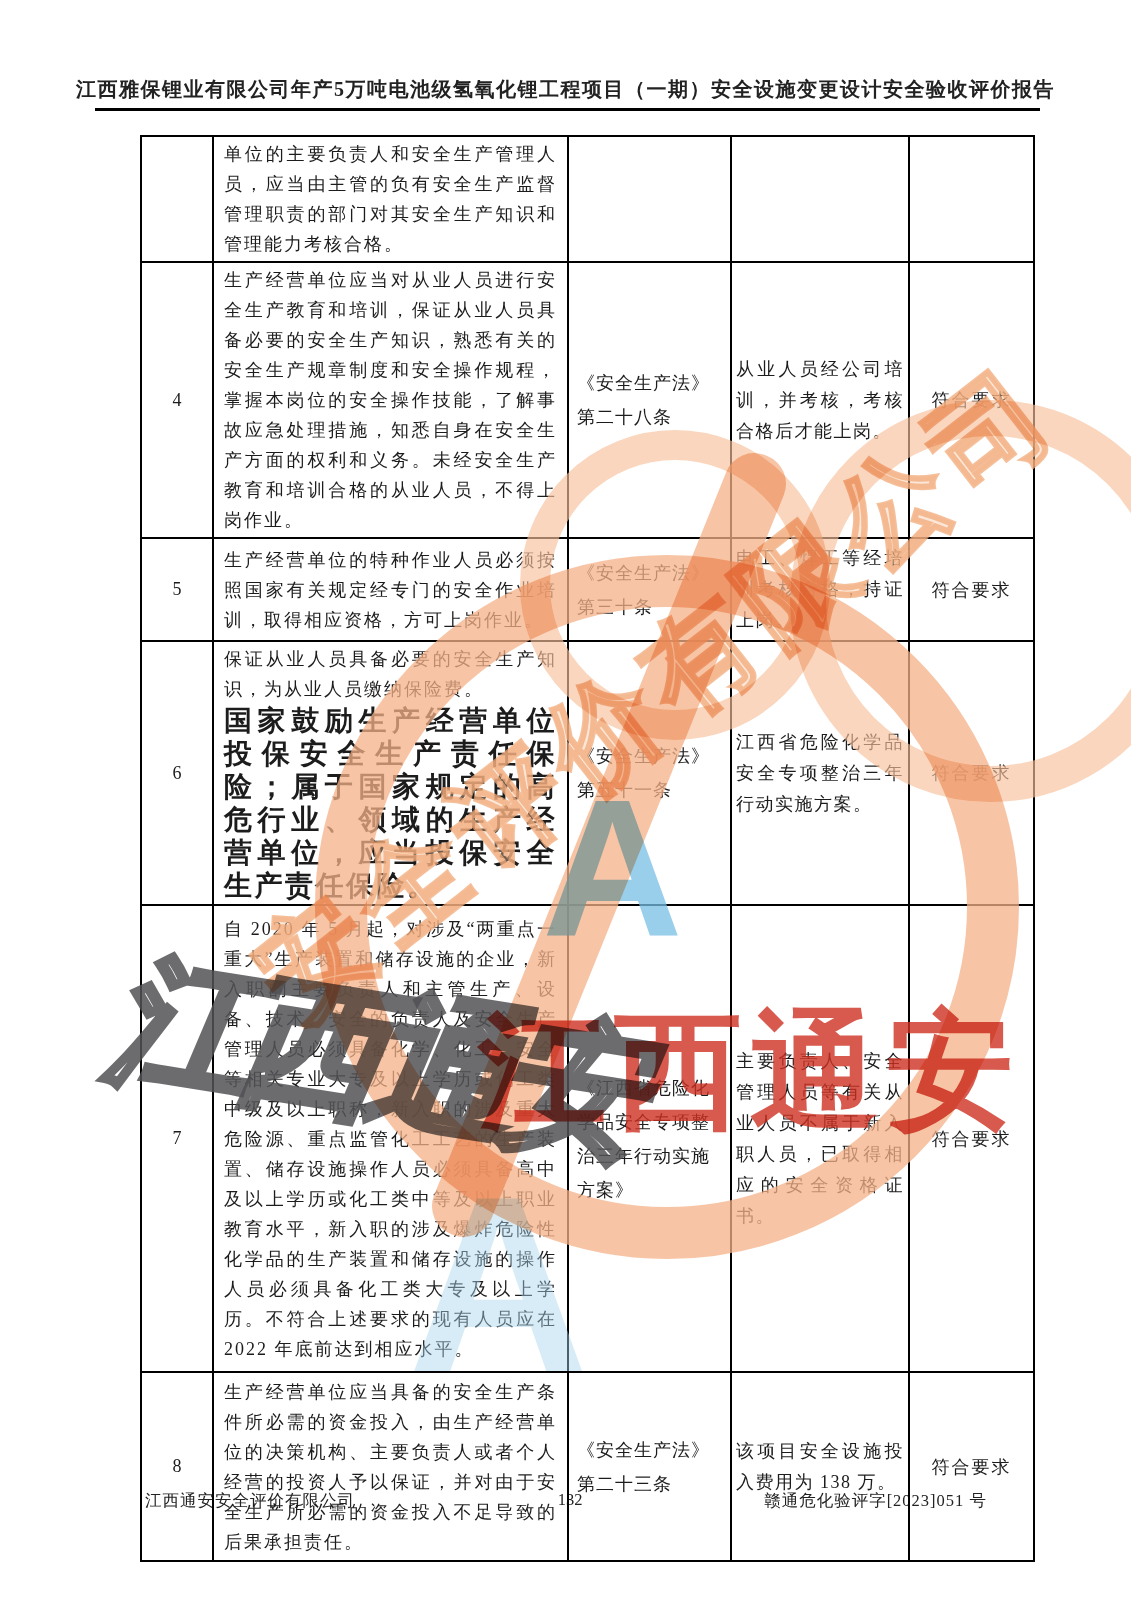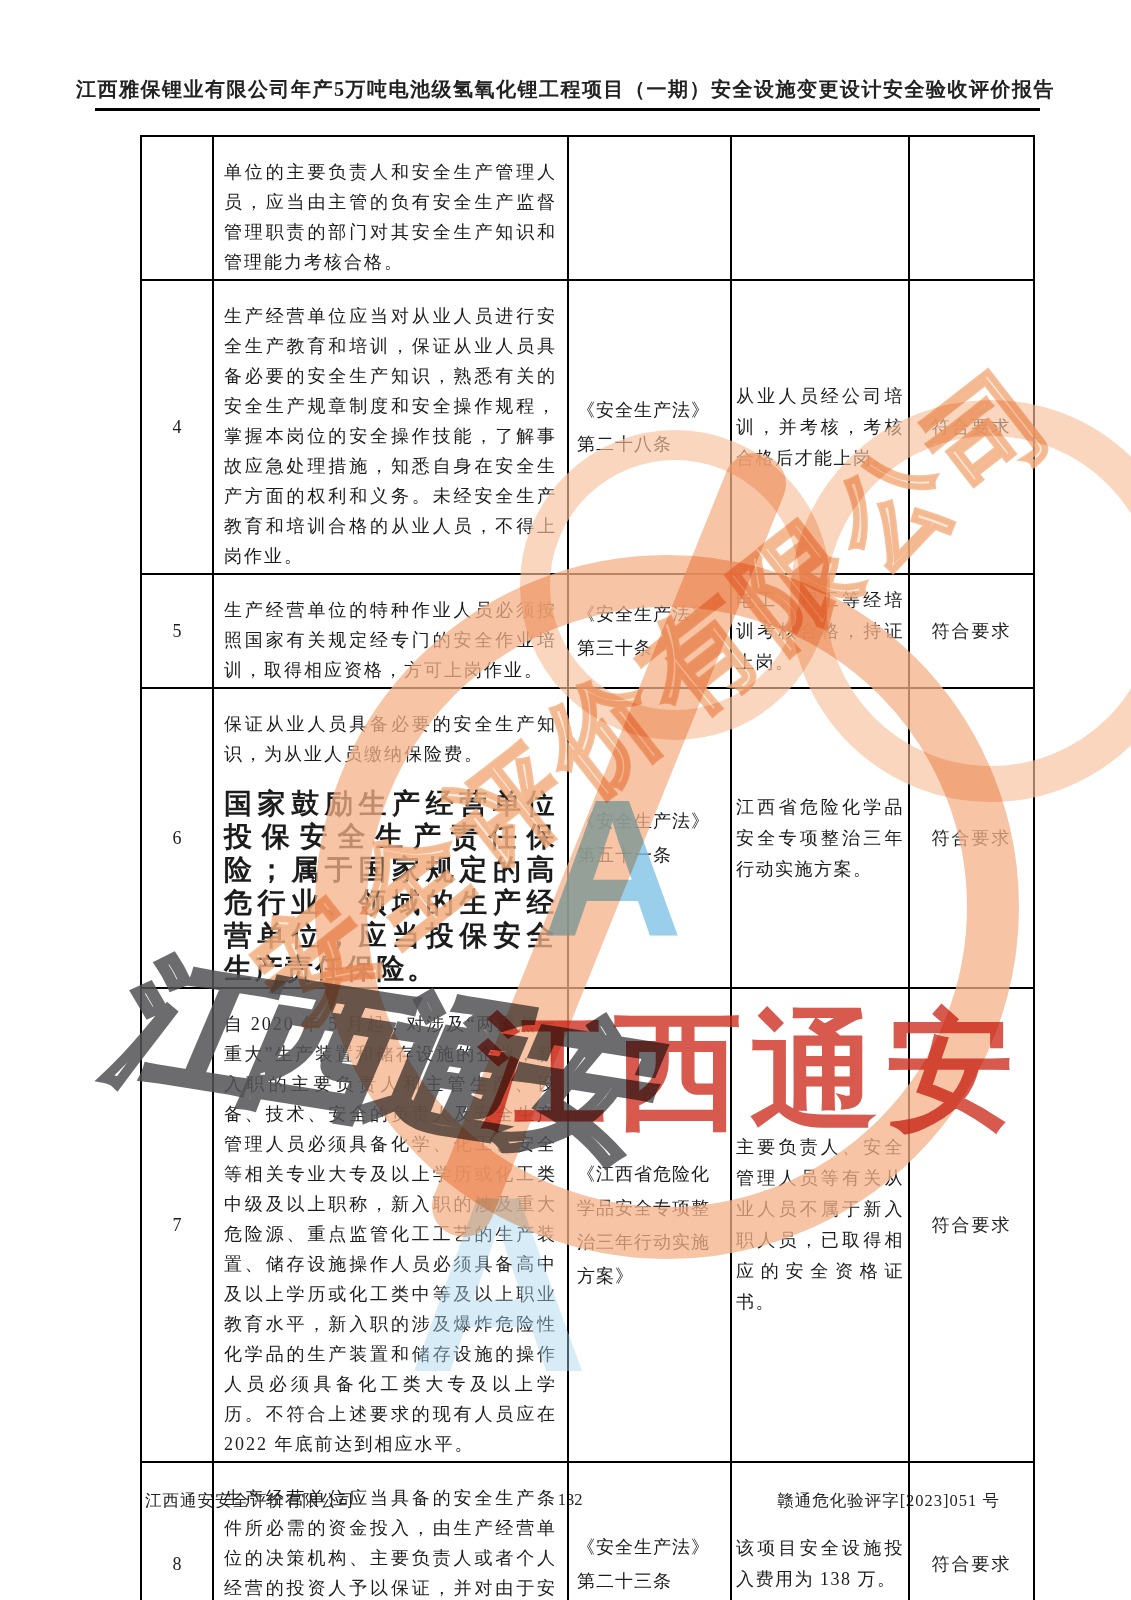--- a/index.html
+++ b/index.html
@@ -29,36 +29,36 @@
   col.w-no{width:72px;}
   col.w-content{width:355px;}
   col.w-basis{width:163px;}
   col.w-situation{width:178px;}
   col.w-conclusion{width:125px;}
   tr.r0{height:125px;} tr.r1{height:254px;} tr.r2{height:95px;}
   tr.r3{height:190px;} tr.r4{height:467px;} tr.r5{height:189px;}
   td.c-no{text-align:center;font-size:17px;}
   td.c-content{padding:2px 10px;}
   td.c-content .para{
-    text-align:justify;line-height:30px;letter-spacing:2px;margin-top:18px;
+    text-align:justify;line-height:30px;letter-spacing:2px;
   }
   td.c-content .para.big{
     font-size:28px;line-height:33px;letter-spacing:2.5px;font-weight:bold;
   }
   td.c-basis{text-align:left;line-height:34px;letter-spacing:1px;padding:2px 8px;}
   td.c-situation{padding:4px 4px;line-height:31px;letter-spacing:1.5px;text-align:justify;}
   td.c-conclusion{text-align:center;letter-spacing:2px;margin-top:28px;}
   
   .footer{
     position:absolute;top:1490px;left:140px;width:860px;
     font-size:16.5px;color:#222;letter-spacing:1px;
   }
   .footer .f-left{position:absolute;left:5px;top:0;}
   .footer .f-center{position:absolute;left:0;right:0;text-align:center;top:0;letter-spacing:0;}
-  .footer .f-right{position:absolute;right:0;top:0;text-align:center;}
+  .footer .f-right{position:absolute;right:13px;top:0;text-align:center;}
   
   .wm{position:absolute;inset:0;pointer-events:none;z-index:3;}
   .wm *{position:absolute;mix-blend-mode:multiply;}
   .wm-ring-big{
     left:315px;top:555px;width:600px;height:600px;border-radius:50%;
     border:52px solid rgba(244,178,135,0.75);
   }
   .wm-ring-mid{
     left:520px;top:430px;width:250px;height:250px;border-radius:50%;
     border:30px solid rgba(246,192,153,0.65);

